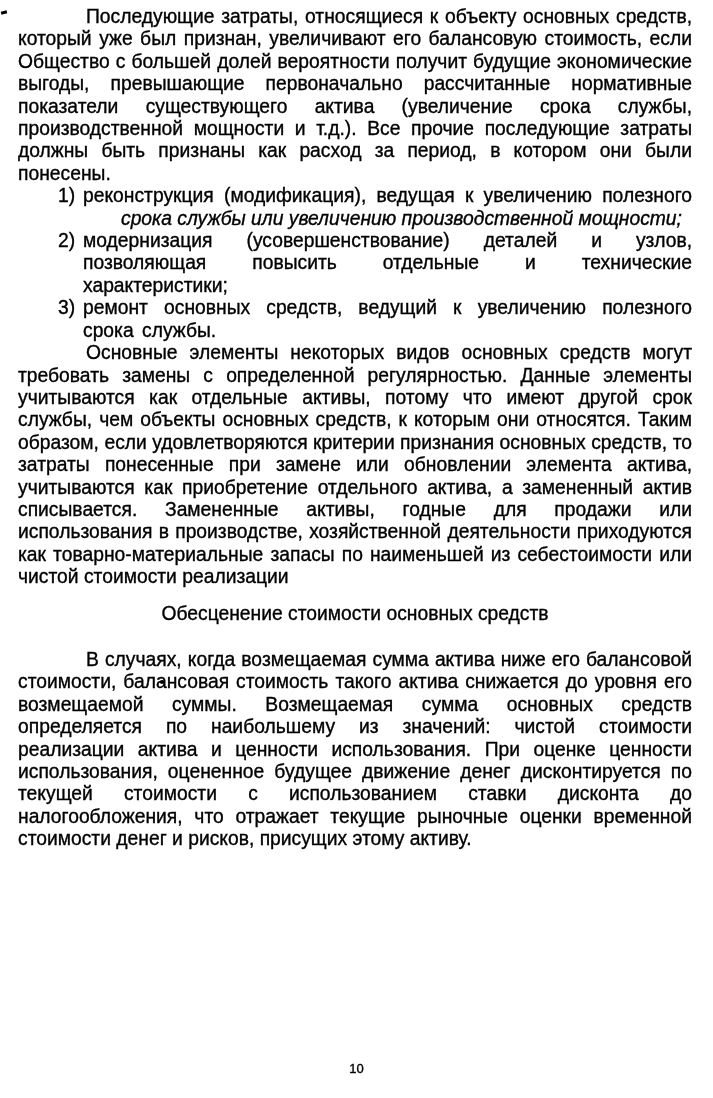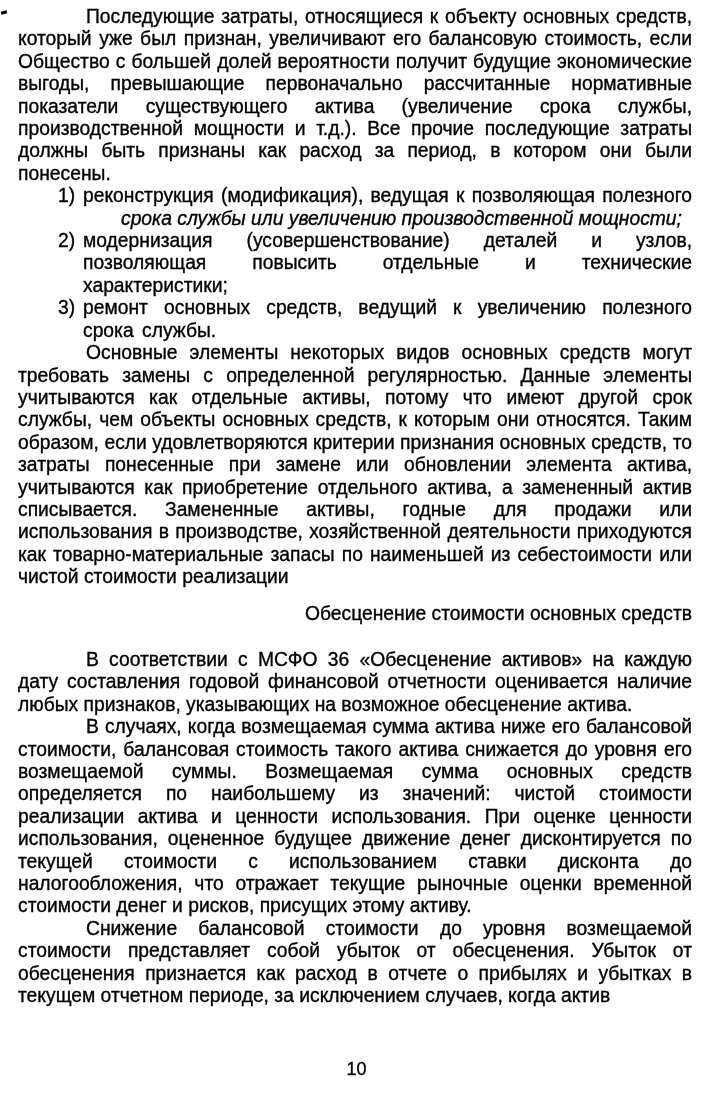--- a/index.html
+++ b/index.html
@@ -53,30 +53,30 @@
   .spread {
     word-spacing: 14px;
   }
   .spread-sm {
     word-spacing: 3px;
   }
   .heading {
     margin: 14px 0 24px 0;
     font-size: 19.3px;
     font-weight: normal;
-    text-align: right;
+    text-align: center;
     text-indent: 0;
   }
   .page-number {
     position: absolute;
     top: 1060px;
     left: 0;
     width: 713px;
     text-align: center;
-    font-size: 18px;
+    font-size: 13px;
     line-height: 18px;
   }
   .speck {
     position: absolute;
     background: #000000;
   }
   .speck-tl {
     left: 1px;
     top: 11px;
     width: 6px;
@@ -98,42 +98,40 @@
 
   <span class="speck speck-tl"></span>
 
   <p class="para">Последующие затраты, относящиеся к объекту основных средств, который уже был признан, увеличивают его балансовую стоимость, если Общество с большей долей вероятности получит будущие экономические выгоды, превышающие первоначально рассчитанные нормативные показатели существующего актива (увеличение срока службы, производственной мощности и т.д.). Все прочие последующие затраты должны быть признаны как расход за период, в котором они были понесены.</p>
 
 
   <div class="list">
 
     <div class="item">
       <span class="marker">1)</span>
-      <span class="content"><span>реконструкция (модификация), ведущая к позволяющая полезного </span><i class="ital">срока службы или увеличению производственной мощности;</i></span>
+      <span class="content"><span>реконструкция (модификация), ведущая к увеличению полезного </span><i class="ital">срока службы или увеличению производственной мощности;</i></span>
     </div>
 
     <div class="item">
       <span class="marker">2)</span>
       <span class="content spread"><span>модернизация (усовершенствование) деталей и узлов, позволяющая повысить отдельные и технические характеристики;</span><i class="ital"></i></span>
     </div>
 
     <div class="item">
       <span class="marker">3)</span>
       <span class="content spread-sm"><span>ремонт основных средств, ведущий к увеличению полезного срока службы.</span><i class="ital"></i></span>
     </div>
 
   </div>
 
   <p class="para">Основные элементы некоторых видов основных средств могут требовать замены с определенной регулярностью. Данные элементы учитываются как отдельные активы, потому что имеют другой срок службы, чем объекты основных средств, к которым они относятся. Таким образом, если удовлетворяются критерии признания основных средств, то затраты понесенные при замене или обновлении элемента актива, учитываются как приобретение отдельного актива, а замененный актив списывается. Замененные активы, годные для продажи или использования в производстве, хозяйственной деятельности приходуются как товарно-материальные запасы по наименьшей из себестоимости или чистой стоимости реализации</p>
 
   <h2 class="heading">Обесценение стоимости основных средств</h2>
 
   <span class="speck speck-mid"></span>
 
-  <p class="para">В соответствии с МСФО 36 «Обесценение активов» на каждую дату составления годовой финансовой отчетности оценивается наличие любых признаков, указывающих на возможное обесценение актива.</p>
 
   <p class="para">В случаях, когда возмещаемая сумма актива ниже его балансовой стоимости, балансовая стоимость такого актива снижается до уровня его возмещаемой суммы. Возмещаемая сумма основных средств определяется по наибольшему из значений: чистой стоимости реализации актива и ценности использования. При оценке ценности использования, оцененное будущее движение денег дисконтируется по текущей стоимости с использованием ставки дисконта до налогообложения, что отражает текущие рыночные оценки временной стоимости денег и рисков, присущих этому активу.</p>
 
-  <p class="para">Снижение балансовой стоимости до уровня возмещаемой стоимости представляет собой убыток от обесценения.  Убыток от обесценения признается как расход в отчете о прибылях и убытках в текущем отчетном периоде, за исключением случаев, когда актив</p>
 
   <div class="page-number">10</div>
 
 </div>
 
 </body></html>

